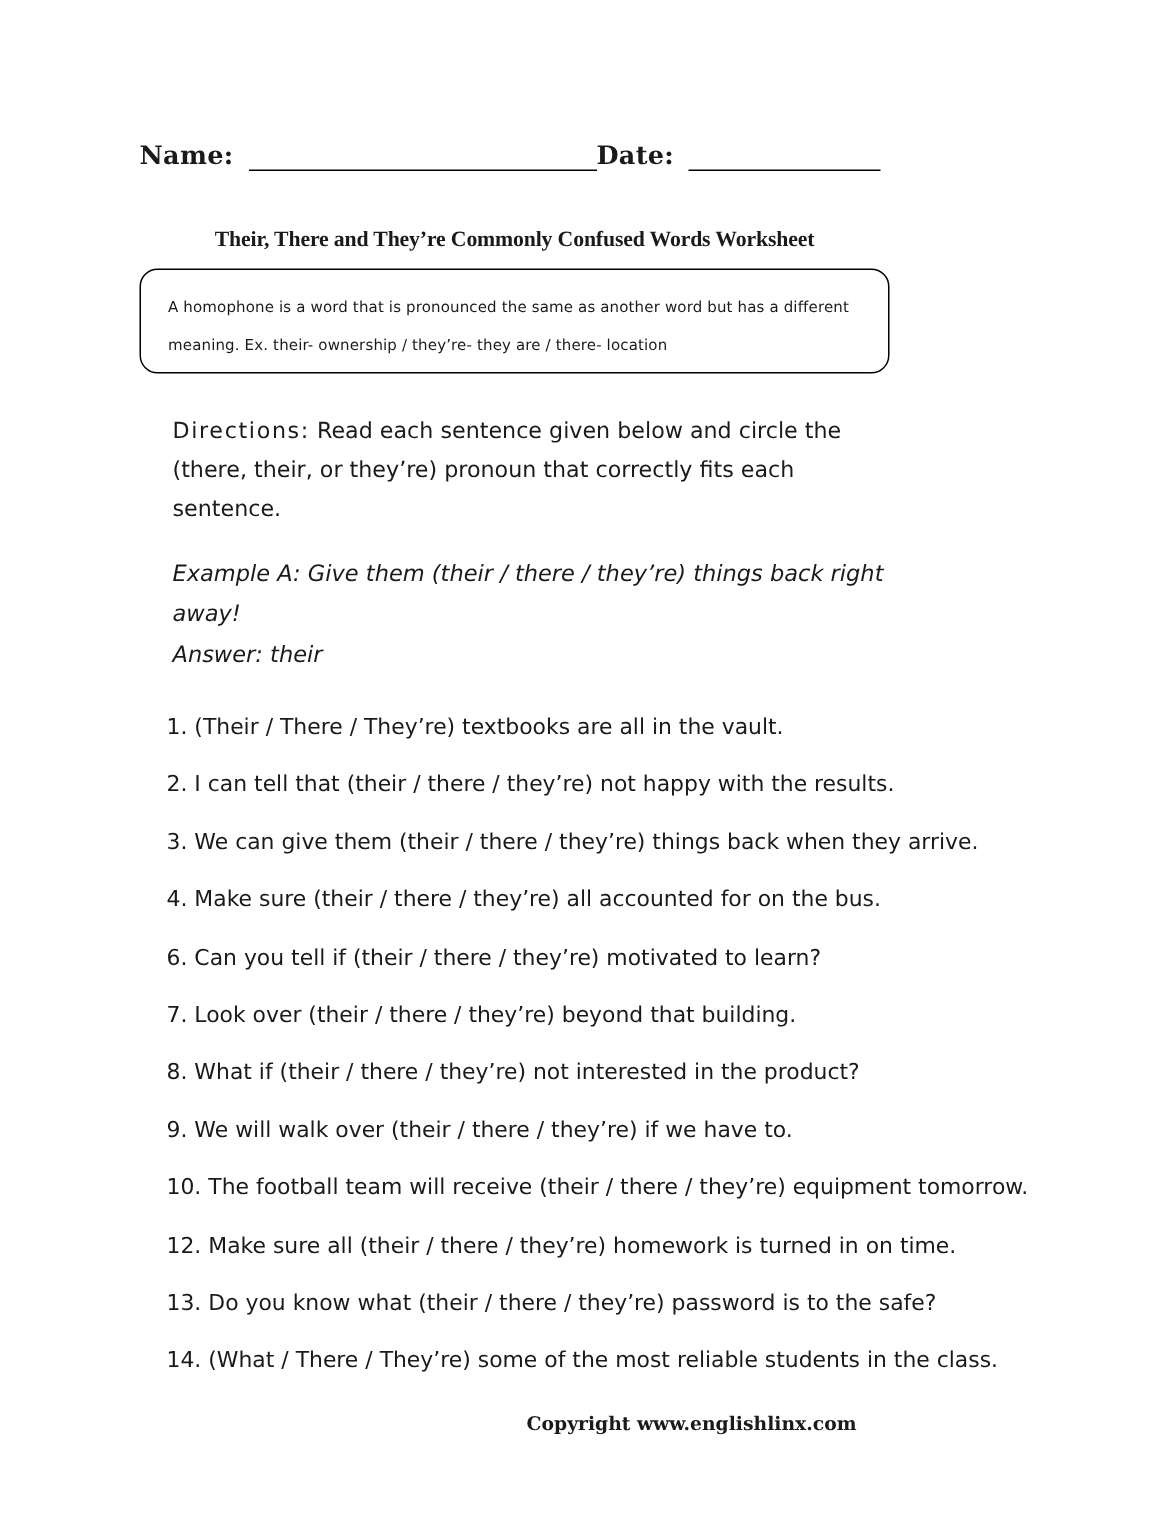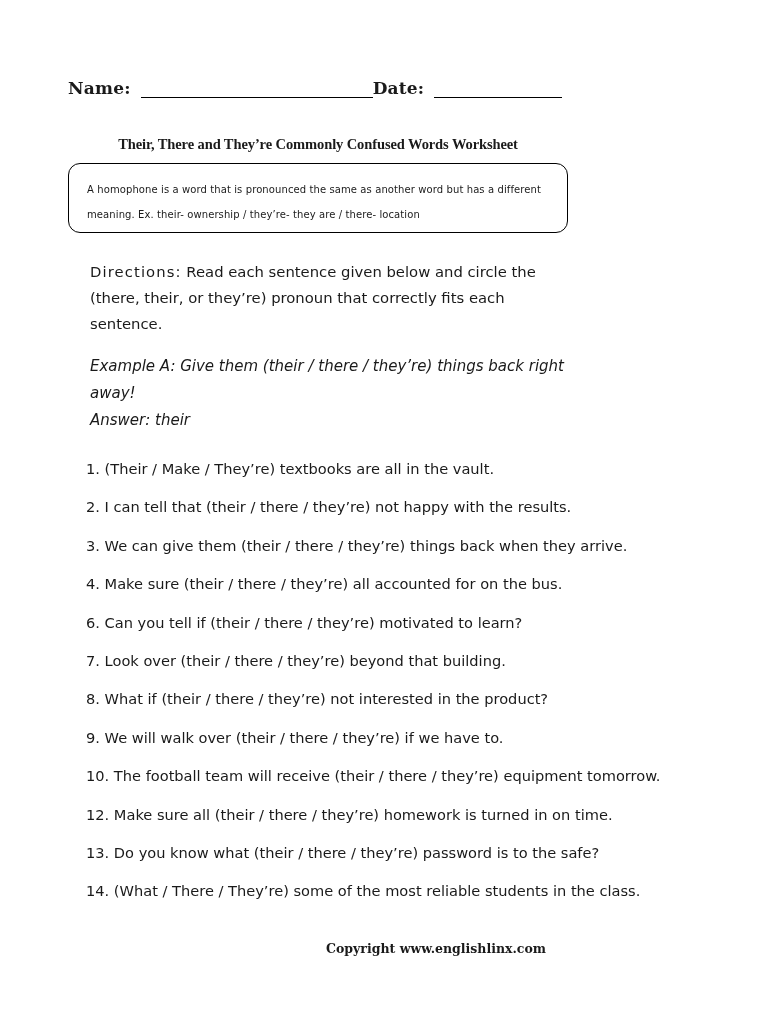--- a/index.html
+++ b/index.html
@@ -13,21 +13,22 @@
     font-family: "DejaVu Sans", sans-serif;
     color: #1a1a1a;
     position: relative;
     overflow: hidden;
   }
   .page {
     position: relative;
     width: 636px;
     height: 1024px;
     box-sizing: border-box;
-    padding: 0 68px;
+    padding: 16px 68px;
+    margin-left: 25px;
   }
 
   
   .header-row {
     display: flex;
     align-items: flex-end;
     justify-content: space-between;
     padding-top: 78px;
   }
   .name-group, .date-group {
@@ -152,21 +153,21 @@
   <div class="example-block">
     <div class="example-line">
       <span class="ex-key">Example A:</span><span> Give them (their / there / they’re) things back right away!</span>
     </div>
     <div class="answer-line">
       <span class="ans-key">Answer:</span><span> their</span>
     </div>
   </div>
 
   <div class="questions">
-    <div class="q-item"><span class="q-num">1.</span><span> (Their / Make / They’re) textbooks are all in the vault.</span></div>
+    <div class="q-item"><span class="q-num">1.</span><span> (Their / There / They’re) textbooks are all in the vault.</span></div>
     <div class="q-item"><span class="q-num">2.</span><span> I can tell that (their / there / they’re) not happy with the results.</span></div>
     <div class="q-item"><span class="q-num">3.</span><span> We can give them (their / there / they’re) things back when they arrive.</span></div>
     <div class="q-item"><span class="q-num">4.</span><span> Make sure (their / there / they’re) all accounted for on the bus.</span></div>
     <div class="q-item"><span class="q-num">6.</span><span> Can you tell if (their / there / they’re) motivated to learn?</span></div>
     <div class="q-item"><span class="q-num">7.</span><span> Look over (their / there / they’re) beyond that building.</span></div>
     <div class="q-item"><span class="q-num">8.</span><span> What if (their / there / they’re) not interested in the product?</span></div>
     <div class="q-item"><span class="q-num">9.</span><span> We will walk over (their / there / they’re) if we have to.</span></div>
     <div class="q-item"><span class="q-num">10.</span><span> The football team will receive (their / there / they’re) equipment tomorrow.</span></div>
     <div class="q-item"><span class="q-num">12.</span><span> Make sure all (their / there / they’re) homework is turned in on time.</span></div>
     <div class="q-item"><span class="q-num">13.</span><span> Do you know what (their / there / they’re) password is to the safe?</span></div>

